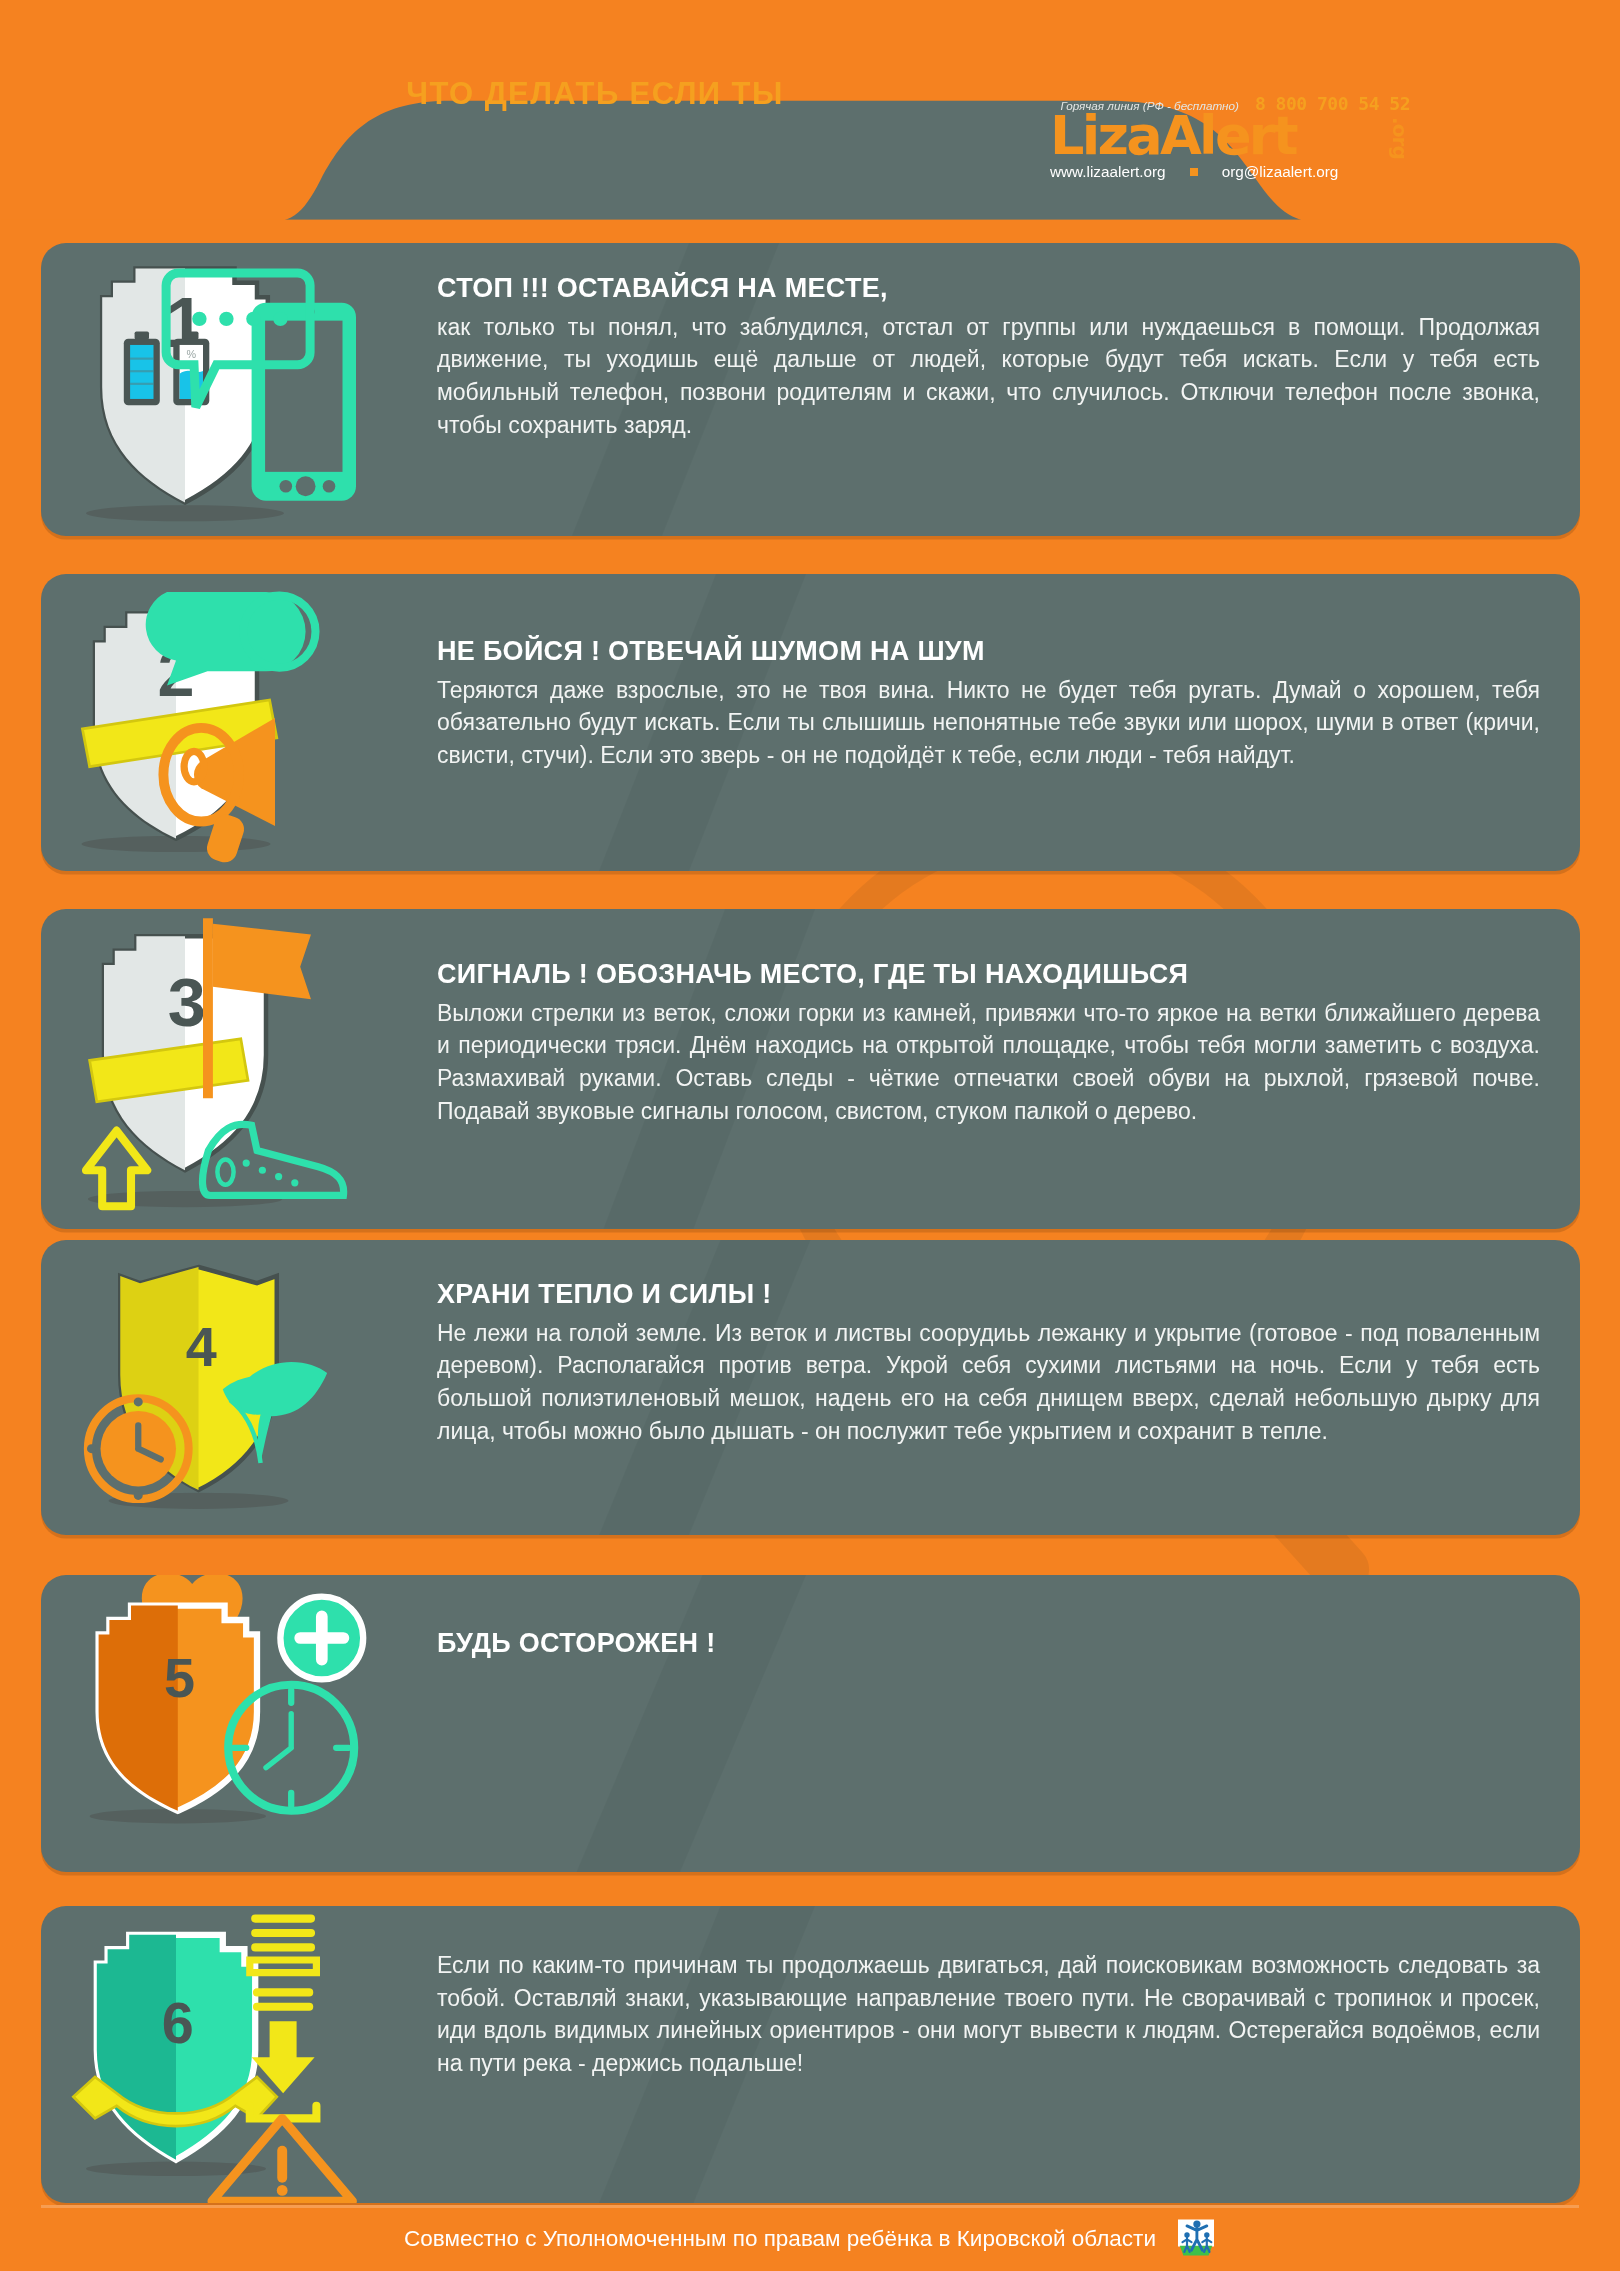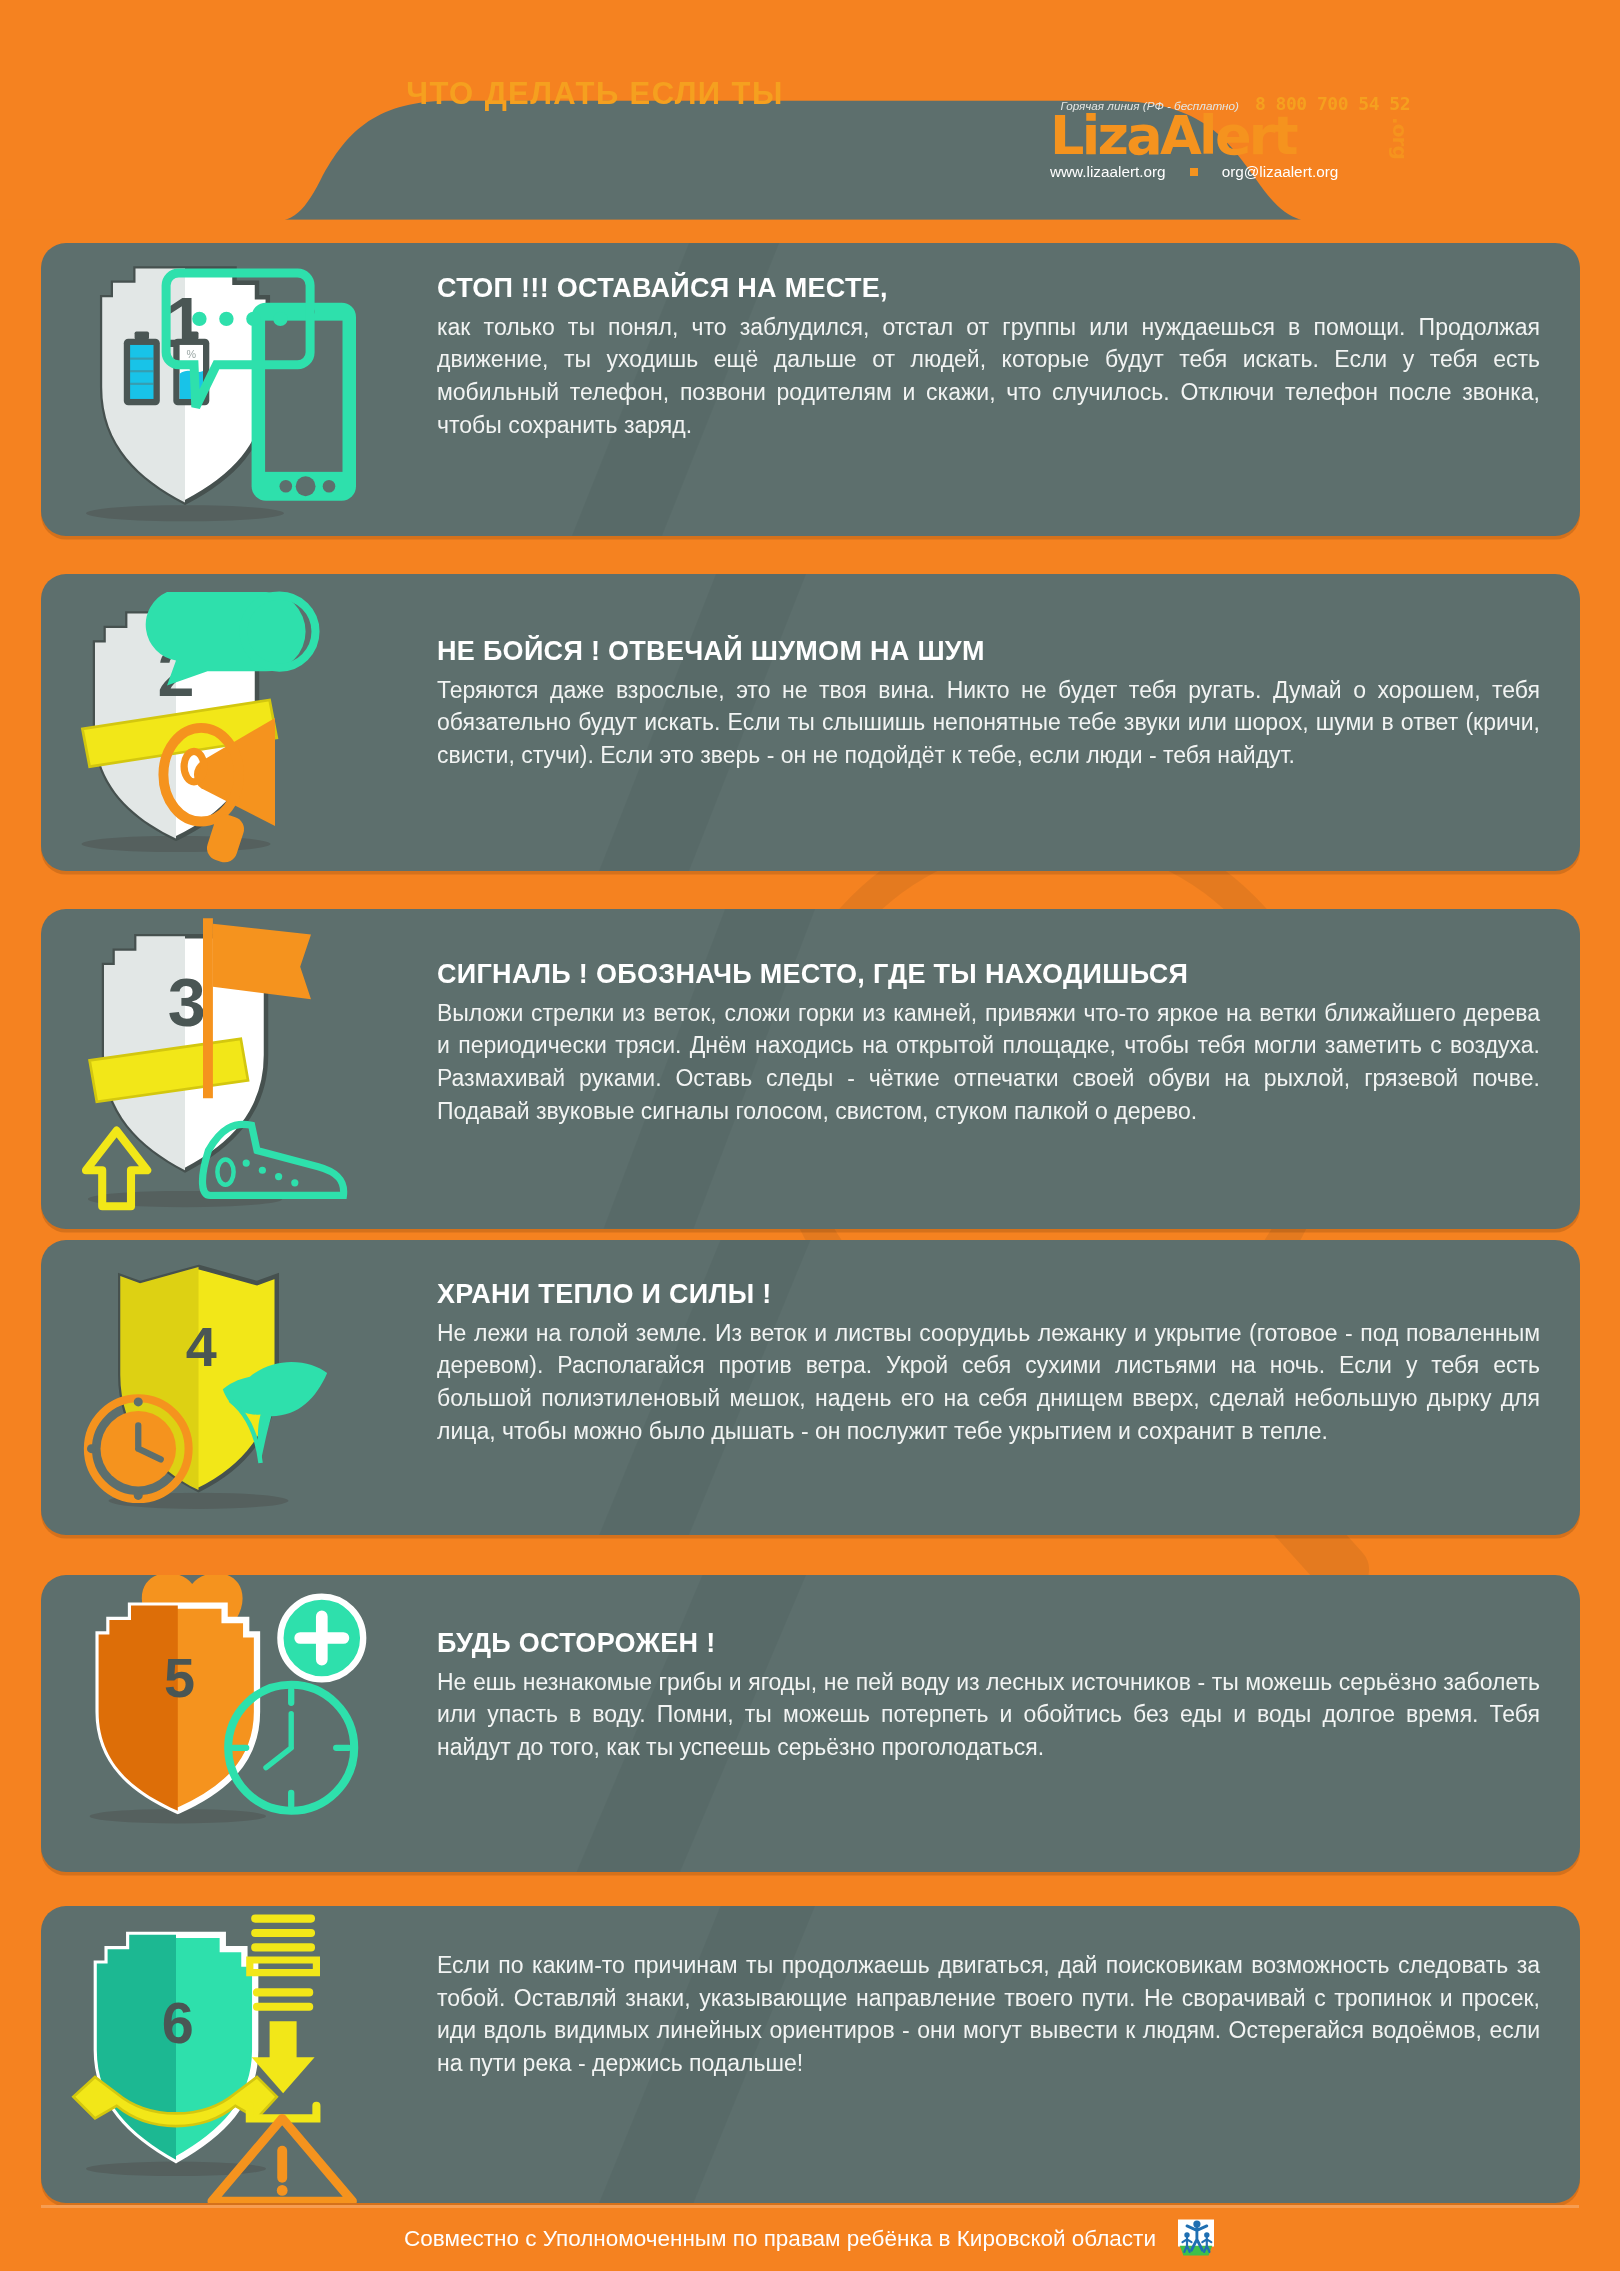--- a/index.html
+++ b/index.html
@@ -415,21 +415,20 @@
           <path d="M312,46 L312,94 M288,70 L336,70" stroke="#ffffff" stroke-width="13" stroke-linecap="round"></path>
         </g>
         <g>
           <circle cx="278" cy="192" r="70" fill="none" stroke="#2ee0ac" stroke-width="9"></circle>
           <path d="M278,192 L278,154 M278,192 L250,214" stroke="#2ee0ac" stroke-width="6" stroke-linecap="round" fill="none"></path>
           <path d="M278,128 L278,142 M278,242 L278,256 M214,192 L228,192 M328,192 L342,192" stroke="#2ee0ac" stroke-width="7" stroke-linecap="round"></path>
         </g>
       </svg>
       <div class="card-text" style="top:52px;">
         <div class="card-heading">БУДЬ ОСТОРОЖЕН !</div>
-        <div class="card-body">Не ешь незнакомые грибы и ягоды, не пей воду из лесных источников - ты можешь серьёзно заболеть или упасть в воду. Помни, ты можешь потерпеть и обойтись без еды и воды долгое время. Тебя найдут до того, как ты успеешь серьёзно проголодаться.</div>
       </div>
     </div>
   </div>
 
   <div class="card" style="top:1906px; height:297px;">
     <div class="card-inner">
       <svg class="card-sheen" style="left:486px;top:0;width:396px;height:297px;" viewBox="0 0 440 330">
         <path d="M215,0 L320,0 L185,330 L80,330 Z" fill="#556765"></path>
       </svg>
       <svg class="card-figure" viewBox="0 0 390 330">

